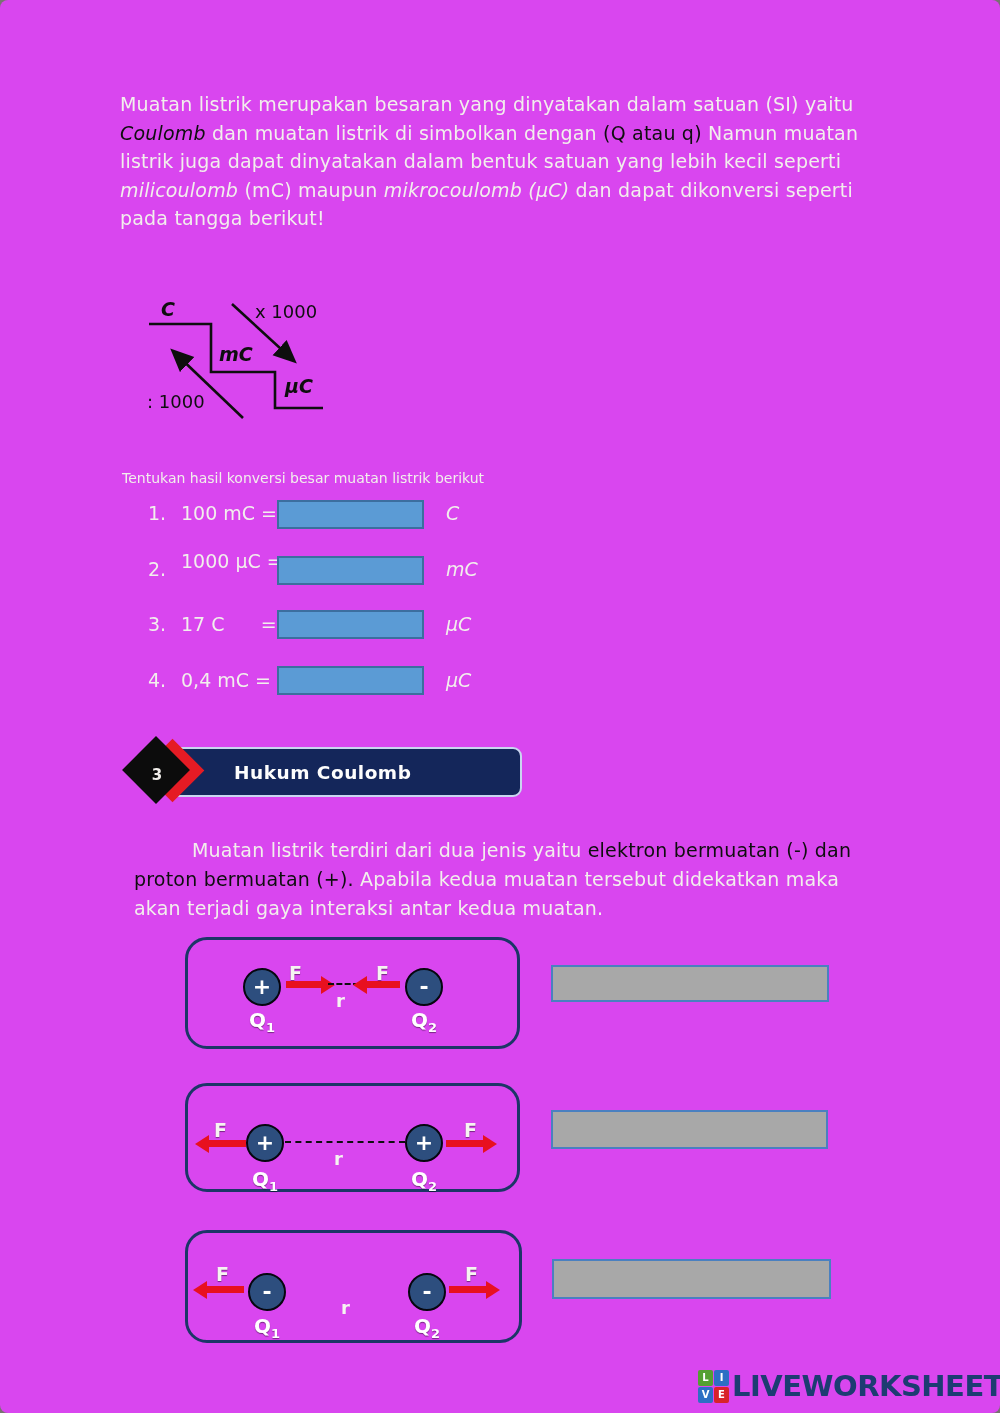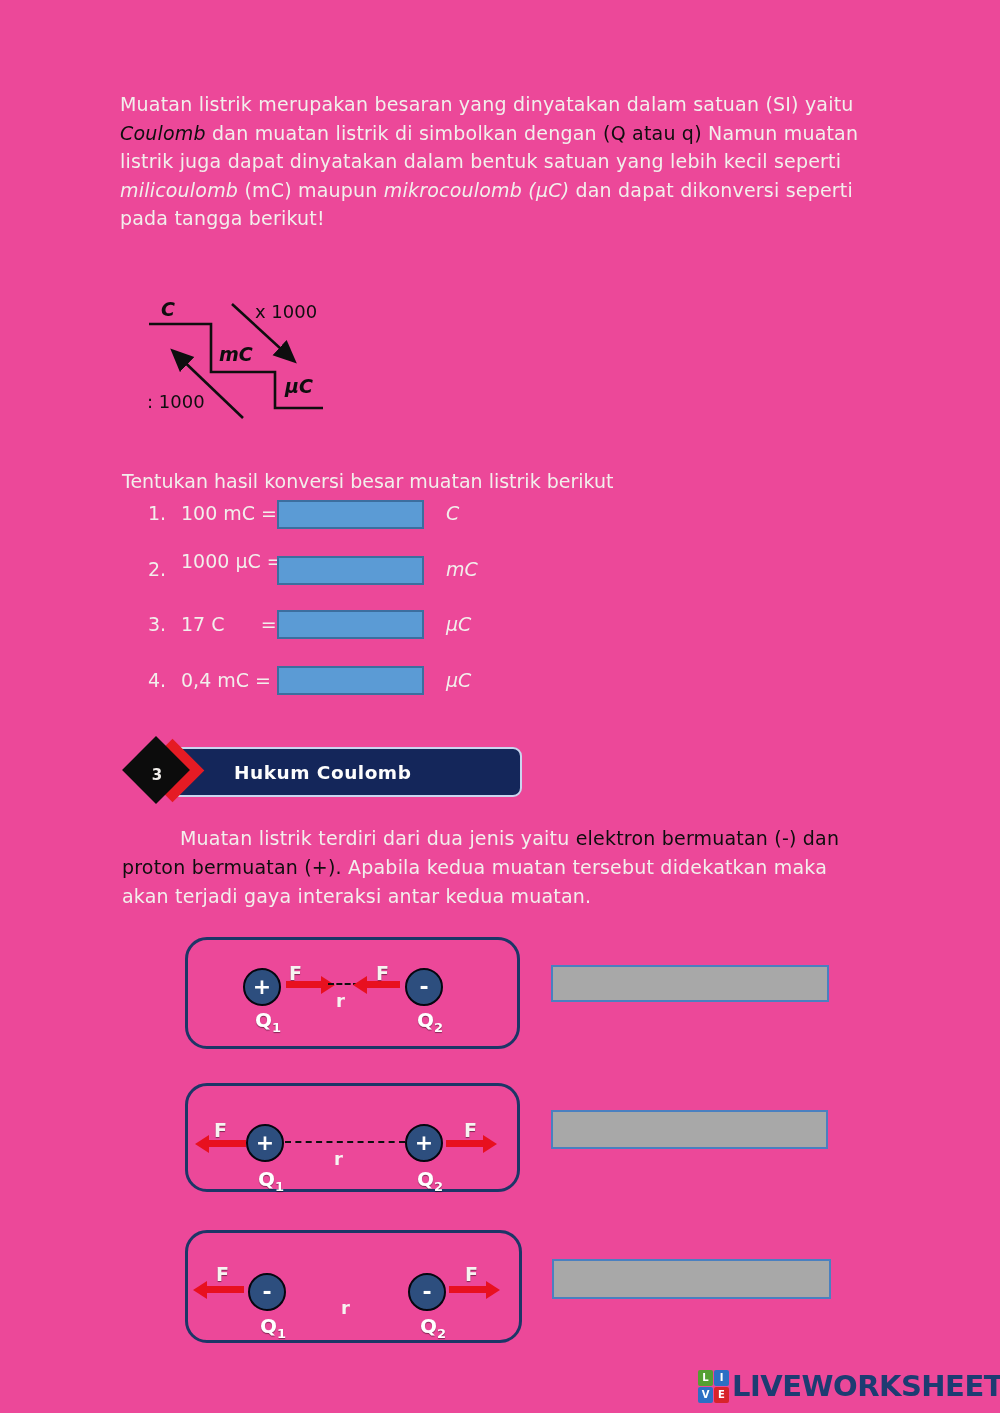--- a/index.html
+++ b/index.html
@@ -1,17 +1,17 @@
 <!DOCTYPE html>
 <html><head>
 <meta charset="utf-8">
 <style>
   html,body{margin:0;padding:0;}
   body{background:#787371;font-family:"DejaVu Sans","Liberation Sans",sans-serif;}
-  .page{position:relative;width:1000px;height:1413px;background:#ec4899;overflow:hidden;}
+  .page{position:relative;width:1000px;height:1413px;background:#d946ef;overflow:hidden;border-radius:8px;}
   .abs{position:absolute;}
   .wtext{color:#f2efec;}
   .ktext{color:#0e0e0e;}
   .italic{font-style:italic;}
   .para{font-size:19px;line-height:28.5px;letter-spacing:.2px;}
   
   .conv-box{left:446px;top:298px;width:236px;height:82px;background:#0e0e0e;border:3px solid #9b0508;
             border-radius:14px;box-sizing:border-box;display:flex;flex-direction:column;justify-content:center;
             padding-left:17px;gap:4px;}
   .conv-line{color:#f5f3f0;font-style:italic;font-size:17.5px;}
@@ -34,21 +34,21 @@
                  align-items:center;justify-content:center;}
   .diamond-black span{transform:rotate(-45deg);color:#f2efec;font-size:15px;font-weight:bold;
                       position:relative;left:4px;top:3px;}
   
   .diag-box{border:3px solid #1c3667;border-radius:22px;box-sizing:border-box;}
   .charge-circle{position:absolute;width:38px;height:38px;border-radius:50%;background:#2d4e7e;
                  border:2px solid #06060f;box-sizing:border-box;display:flex;align-items:center;
                  justify-content:center;color:#fff;font-size:22px;font-weight:bold;line-height:1;}
   .f-label{position:absolute;color:#f6f4f1;font-size:19px;font-weight:bold;text-shadow:0 1px 1px rgba(0,0,0,.45);}
   .r-label{position:absolute;color:#f6f4f1;font-size:18px;font-weight:bold;}
-  .q-label{position:absolute;width:38px;text-align:right;color:#fff;font-size:20px;font-weight:bold;
+  .q-label{position:absolute;width:38px;text-align:center;color:#fff;font-size:20px;font-weight:bold;
            text-shadow:0 1px 1px rgba(0,0,0,.45);}
   .q-label sub{font-size:13px;}
   .arrow{position:absolute;height:7px;background:#e8101f;}
   .arrow.right::after{content:"";position:absolute;right:-13px;top:-5.5px;width:0;height:0;
         border-left:14px solid #e8101f;border-top:9px solid transparent;border-bottom:9px solid transparent;}
   .arrow.left::after{content:"";position:absolute;left:-13px;top:-5.5px;width:0;height:0;
         border-right:14px solid #e8101f;border-top:9px solid transparent;border-bottom:9px solid transparent;}
   .dashes{position:absolute;border-top:2.5px dashed #0e0e0e;}
   
   .lad-label{font-size:19px;font-style:italic;font-weight:bold;fill:#0e0e0e;
@@ -80,21 +80,21 @@
     <line x1="97" y1="16" x2="158" y2="72" stroke="#0e0e0e" stroke-width="2.6" marker-end="url(#ah)"></line>
     <line x1="108" y1="130" x2="39" y2="64" stroke="#0e0e0e" stroke-width="2.6" marker-end="url(#ah)"></line>
     <text x="26" y="28" class="lad-label">C</text>
     <text x="84" y="73" class="lad-label">mC</text>
     <text x="150" y="105" class="lad-label">µC</text>
     <text x="120" y="30" class="lad-small">x 1000</text>
     <text x="12" y="120" class="lad-small">: 1000</text>
   </svg>
 
 
-  <div class="abs wtext" style="left:122px;top:470px;font-size:19px;">Tentukan hasil konversi besar muatan listrik berikut</div>
+  <div class="abs wtext" style="left:122px;top:470px;font-size:14px;">Tentukan hasil konversi besar muatan listrik berikut</div>
 
   <div>
 
     <span class="abs row-num" style="left:148px;top:502px;">1.</span>
     <span class="abs row-label" style="left:181px;top:502px;">100 mC =</span>
     <input class="abs ans-input" style="left: 277px; top: 500px; width: 147px; height: 29px;" type="text" value="">
     <span class="abs row-unit" style="left:446px;top:502px;">C</span>
 
     <span class="abs row-num" style="left:148px;top:558px;">2.</span>
     <span class="abs row-label" style="left:181px;top:550px;">1000 µC =</span>
@@ -113,21 +113,21 @@
   </div>
 
   <div class="abs sec-bar">
     <span class="sec-title">Hukum Coulomb</span>
   </div>
   <div class="diamond diamond-red"></div>
   <div class="diamond diamond-black">
     <span>3</span>
   </div>
 
-  <p class="abs para" style="left:122px;top:824px;width:724px;margin:0;text-indent:58px;line-height:29px;">
+  <p class="abs para" style="left:122px;top:824px;width:724px;margin:12px;text-indent:58px;line-height:29px;">
     <span class="wtext">Muatan listrik terdiri dari dua jenis yaitu </span><span class="ktext">elektron bermuatan (-) dan proton bermuatan (+).</span><span class="wtext"> Apabila kedua muatan tersebut didekatkan maka akan terjadi gaya interaksi antar kedua muatan.</span>
   </p>
 
   <div class="abs diag-box" style="left:185px;top:937px;width:335px;height:112px;">
     <div class="charge-circle" style="left:55px;top:28px;">
         <span>+</span>
       </div>
     <span class="f-label" style="left:101px;top:22px;">F</span>
     <div class="arrow right" style="left:98px;top:41px;width:36px;"></div>
     <div class="dashes" style="left:140px;top:43px;width:31px;"></div>

